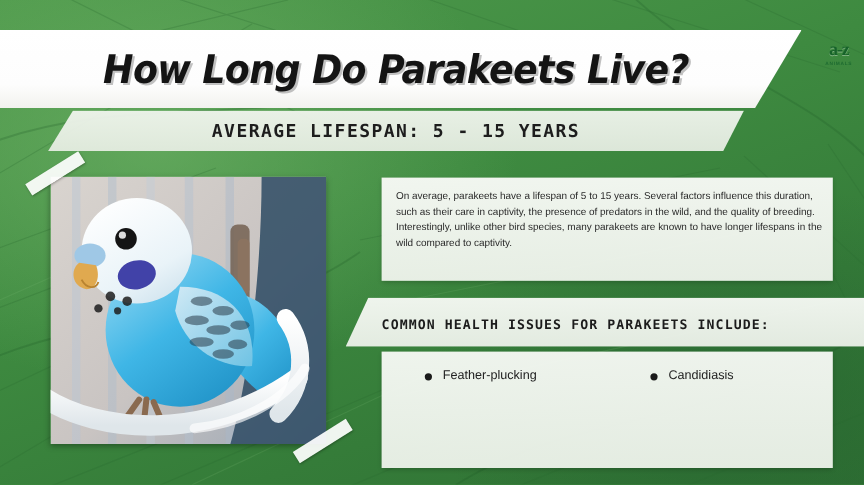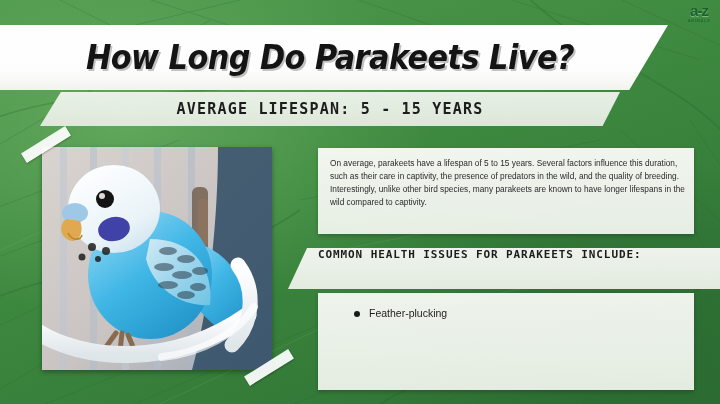--- a/index.html
+++ b/index.html
@@ -16,23 +16,23 @@
       radial-gradient(ellipse 60% 70% at 18% 30%, rgba(120,185,110,.55), rgba(0,0,0,0) 70%),
       radial-gradient(ellipse 50% 60% at 85% 80%, rgba(36,96,46,.55), rgba(0,0,0,0) 72%),
       linear-gradient(160deg,#4f9a4c 0%,#3e8a40 42%,#357c39 72%,#2e6f33 100%);
   }
   .veins{position:absolute;inset:0;opacity:.55;}
   .veins svg{display:block;width:100%;height:100%;}
 
   
   .logo{position:absolute;right:6px;top:3px;width:30px;height:24px;
     text-align:center;line-height:1;z-index:9;}
-  .logo .mark{font-family:Liberation Sans, sans-serif;font-weight:bold;font-size:15px;
+  .logo .mark{font-family:Liberation Serif, serif;font-weight:bold;font-size:15px;
     color:#17632a;letter-spacing:-1px;display:block;
-    text-shadow:0 1px 0 rgba(255,255,255,.35);}
+    text-shadow:0 1px 0 rgba(255,255,255,.35);margin-top:32px;}
   .logo .sub{display:block;font-size:4px;letter-spacing:.6px;color:#1d6b30;
     font-weight:bold;margin-top:1px;}
 
   
   .title-band{
     position:absolute;left:0;top:25px;width:668px;height:65px;
     background:linear-gradient(180deg,#ffffff 0%,#fdfdfd 70%,#f2f2ee 100%);
     clip-path:polygon(0 0, 100% 0, 94.2% 100%, 0 100%);
     box-shadow:0 2px 3px rgba(0,0,0,.28);
   }
@@ -85,21 +85,21 @@
   }
 
   
   .hh-panel{
     position:absolute;left:288px;top:248px;width:432px;height:41px;
     background:linear-gradient(180deg,rgba(248,250,246,.95) 0%,rgba(236,241,233,.95) 100%);
     clip-path:polygon(4.4% 0, 100% 0, 100% 100%, 0 100%);
     box-shadow:0 2px 3px rgba(0,0,0,.24);
   }
   .hh-text{
-    position:absolute;left:318px;top:236px;height:36px;
+    position:absolute;left:318px;top:252px;height:36px;
     display:flex;align-items:center;
     font-family:"DejaVu Sans Mono","Liberation Mono",monospace;
     font-weight:bold;font-size:11px;color:#1c1c1c;letter-spacing:.9px;
     white-space:nowrap;
   }
 
   
   .bul-panel{
     position:absolute;left:318px;top:293px;width:376px;height:97px;
     background:linear-gradient(180deg,rgba(248,250,246,.95) 0%,rgba(238,243,235,.95) 100%);
@@ -270,15 +270,19 @@
 
   <div class="hh-panel"></div>
   <div class="hh-text">COMMON HEALTH ISSUES FOR PARAKEETS INCLUDE:</div>
 
   <div class="bul-panel"></div>
   <div class="bul-grid">
     <div class="bul">
       <span class="dot"></span>
       <span class="lbl">Feather-plucking</span>
     </div>
+    <div class="bul">
+      <span class="dot"></span>
+      <span class="lbl">Candidiasis</span>
+    </div>
   </div>
 
 </div>
 
 </body></html>

